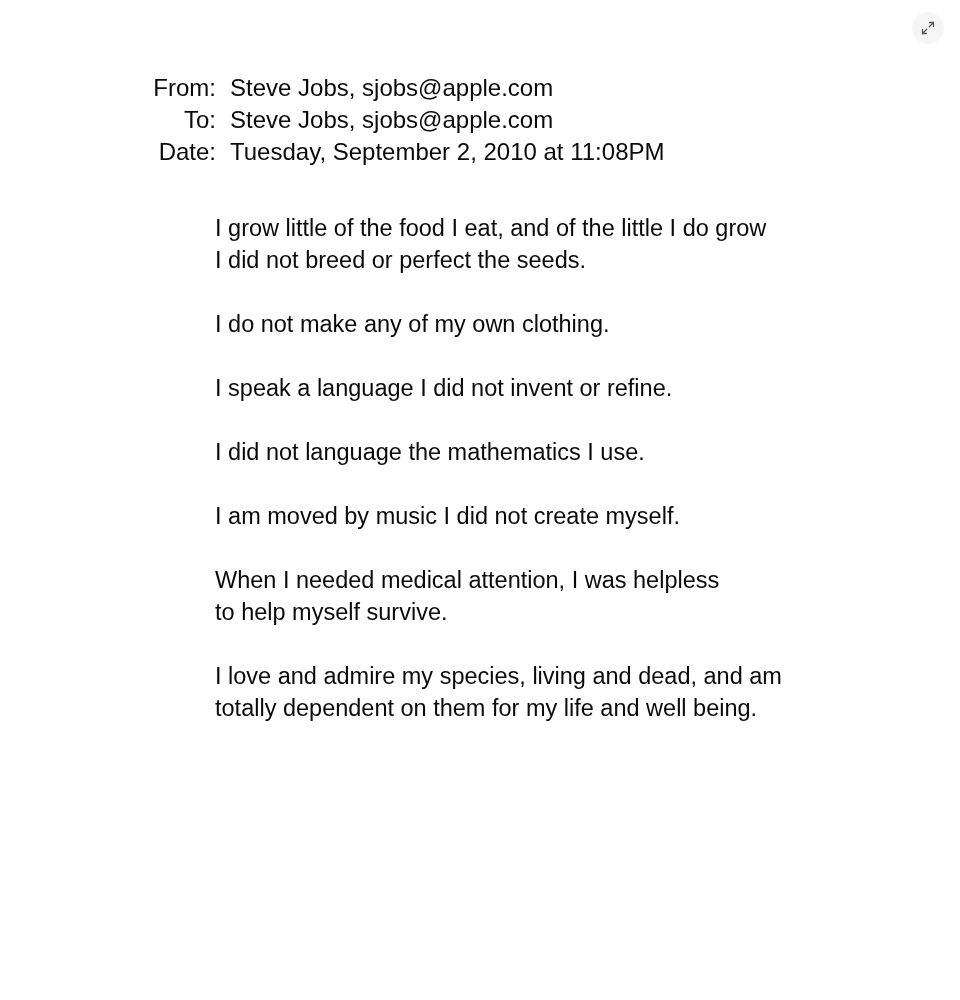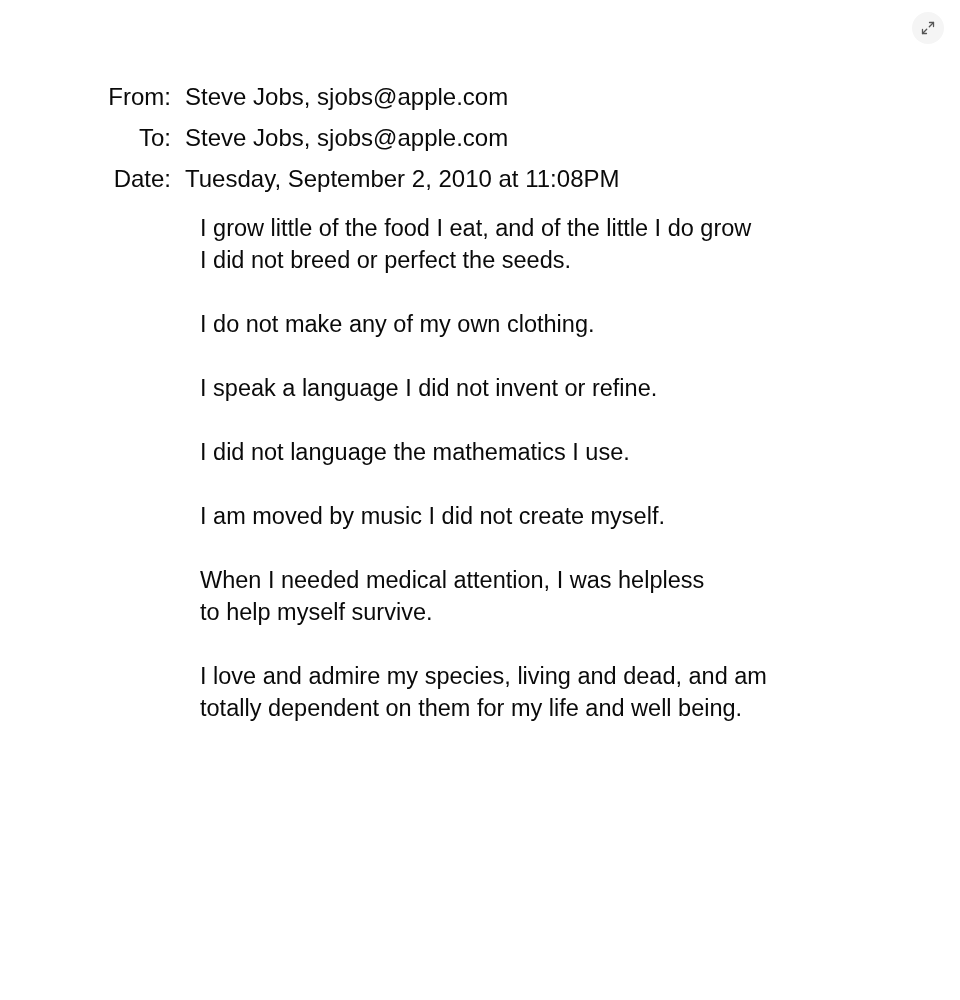--- a/index.html
+++ b/index.html
@@ -47,30 +47,30 @@
     font-size: 24px;
     line-height: 32px;
     white-space: nowrap;
   }
   .header-label {
     width: 185px;
     text-align: right;
     padding-right: 14px;
     box-sizing: border-box;
     flex: 0 0 185px;
+    margin-left: 45px;
   }
   .header-value {
     flex: 1 1 auto;
-    margin-top: 9px;
   }
 
   
   #body-block {
     position: absolute;
-    left: 200px;
+    left: 215px;
     top: 212px;
     width: 640px;
     font-size: 23.5px;
     line-height: 32px;
   }
   .para {
     margin: 0 0 32px 0;
     white-space: pre-line;
   }
   .para:last-child { margin-bottom: 12px; }

